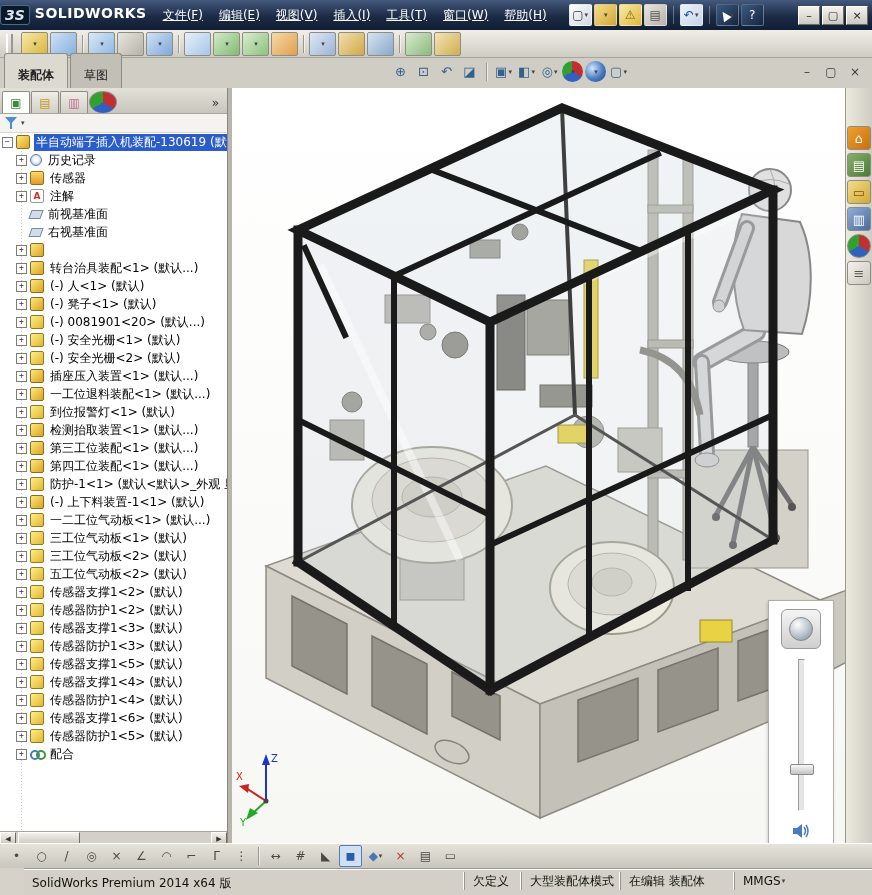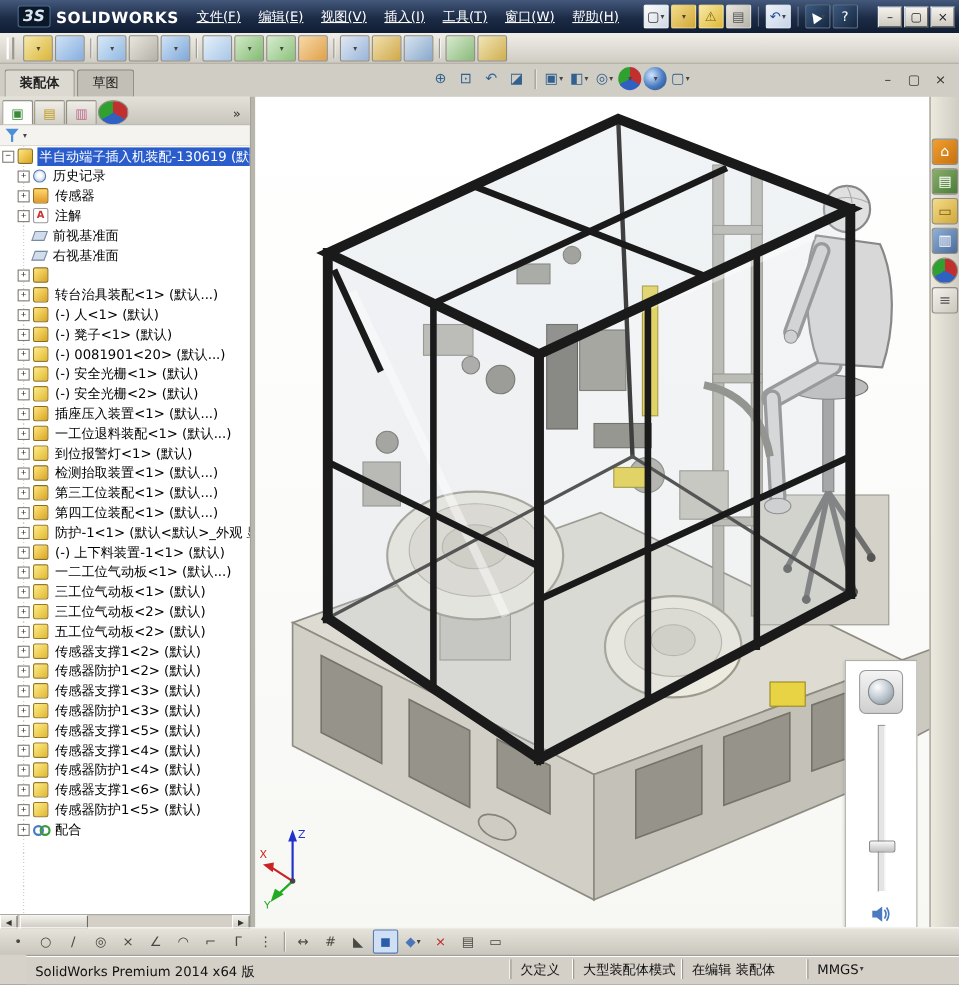--- a/index.html
+++ b/index.html
@@ -5,21 +5,21 @@
   html,body{margin:0;padding:0;background:#8a8a8a;}
   .app{position:relative;width:872px;height:895px;overflow:hidden;
        font-family:"DejaVu Sans","Liberation Sans",sans-serif;font-size:12px;
        background:#d6d2ca;user-select:none;}
   .abs{position:absolute;}
 
   
   .titlebar{left:0;top:0;width:872px;height:30px;
     background:linear-gradient(#44597c,#1c2b46 55%,#101d33);
     display:flex;align-items:center;color:#fff;}
-  .logo{display:flex;align-items:flex-end;padding:0 8px 0 16px;}
+  .logo{display:flex;align-items:flex-start;padding:0 8px 0 0;}
   .logo-mark{background:#0a1828;border:1px solid #4a6a8a;border-radius:3px;
     color:#d8e6f2;font-weight:bold;font-style:italic;font-size:14px;
     padding:0 4px;margin-right:5px;line-height:18px;}
   .logo-text{font-weight:bold;font-size:14px;letter-spacing:.5px;}
   .menubar{display:flex;align-items:center;text-decoration:underline;}
   .menu{padding:2px 8px;color:#fff;cursor:default;}
   .tb-tools{display:flex;align-items:center;gap:2px;margin-left:14px;}
   .tt{width:21px;height:20px;border:1px solid rgba(255,255,255,.25);border-radius:2px;
     background:linear-gradient(135deg,#f4f2ec,#cfccc2);
     display:flex;align-items:center;justify-content:center;font-size:12px;color:#333;}
@@ -37,21 +37,21 @@
   .toolbar2{left:0;top:30px;width:872px;height:28px;
     background:linear-gradient(#f0eee8,#cfccc3);
     border-bottom:1px solid #a8a59c;display:flex;align-items:center;padding-left:4px;box-sizing:border-box;}
   .grip{width:3px;height:20px;border-left:2px solid #fff;border-right:2px solid #9a978e;margin:0 7px 0 2px;}
   .t2{width:25px;height:22px;margin:0 1px;border:1px solid #8f8c82;border-radius:2px;
     display:flex;align-items:center;justify-content:center;font-size:12px;color:#333;}
 
   
   .docrow{left:0;top:58px;width:872px;height:30px;background:#d0cdc4;}
   .tabs{position:absolute;left:4px;bottom:0;display:flex;align-items:flex-end;}
-  .dtab{padding:3px 13px 4px;border:1px solid #8f8c82;border-bottom:none;
+  .dtab{padding:13px 13px 4px;border:1px solid #8f8c82;border-bottom:none;
     background:#c2bfb6;margin-right:2px;border-radius:3px 3px 0 0;color:#222;}
   .dtab.active{background:#dcd9d0;font-weight:bold;}
   .headsup{position:absolute;left:390px;top:3px;display:flex;align-items:center;gap:2px;}
   .hud{width:21px;height:21px;display:flex;align-items:center;justify-content:center;
     color:#33618f;font-size:13px;background:transparent;}
   .docbtns{position:absolute;right:8px;top:5px;display:flex;gap:6px;}
   .docbtn{width:18px;height:18px;display:flex;align-items:center;justify-content:center;
     color:#3a3a3a;font-size:12px;}
 
   

